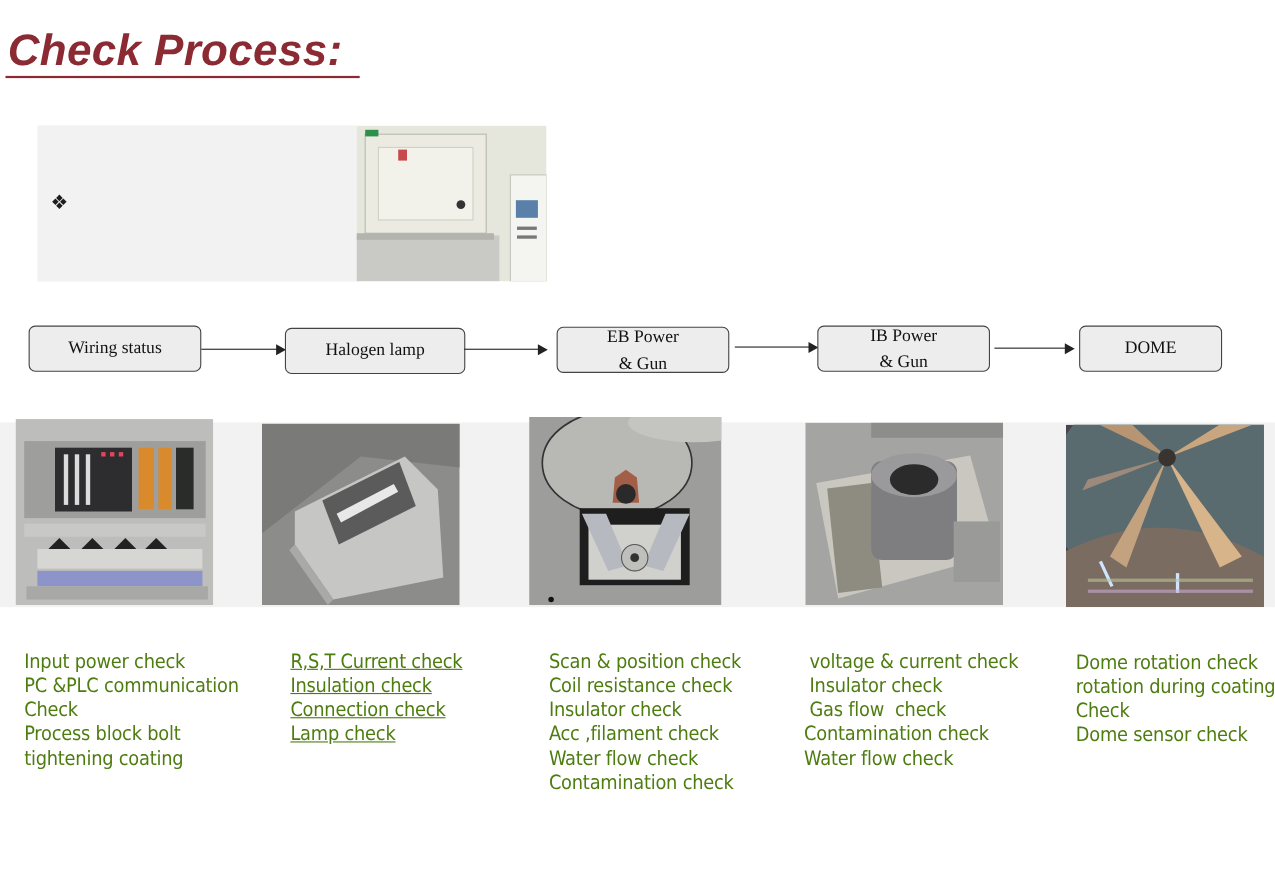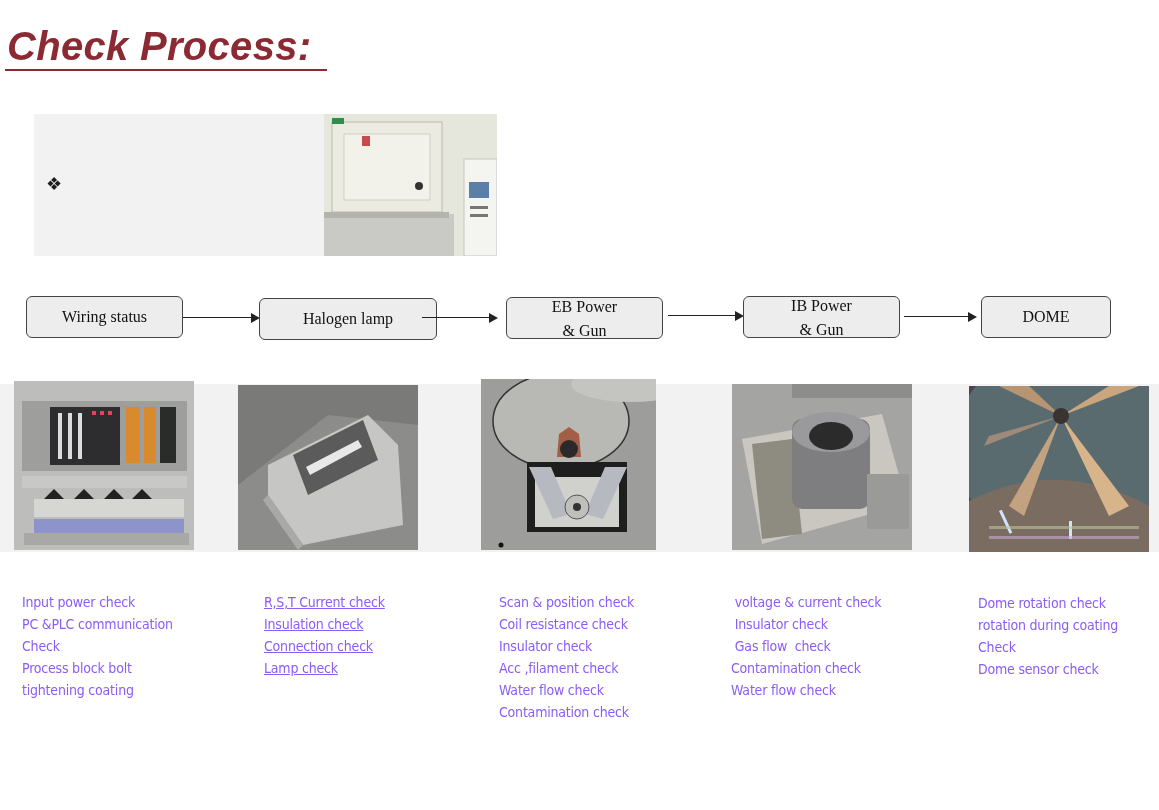--- a/index.html
+++ b/index.html
@@ -32,22 +32,22 @@
   }
   .flow-box.two { flex-direction:column; line-height:24px; padding-top:2px; }
   .arrow { position:absolute; height:10px; }
   .arrow .line { position:absolute; left:0; top:4px; height:1.3px; background:#222; right:8px; }
   .arrow .head {
     position:absolute; right:0; top:0; width:0; height:0;
     border-top:5px solid transparent; border-bottom:5px solid transparent; border-left:9px solid #222;
   }
   .strip { position:absolute; left:0; top:384px; width:1159px; height:168px; background:#f2f2f2; }
   .checklist {
-    position:absolute; top:591px; font-family:"DejaVu Sans", sans-serif; font-size:14px; line-height:22px;
-    color:#8b5cf6; margin:0; padding:0; list-style:none; font-stretch:condensed; letter-spacing:-0.2px;
+    position:absolute; top:591px; font-family:"DejaVu Sans", sans-serif; font-size:18px; line-height:22px;
+    color:#4d7c0f; margin:0; padding:0; list-style:none; font-stretch:condensed; letter-spacing:-0.2px;
   }
   .checklist li { white-space:pre; }
 </style>
 </head>
 <body>
 
 <div class="title">Check Process:</div>
 <div class="title-underline"></div>
 
 <div class="step-box"></div>
@@ -72,21 +72,21 @@
 </div>
 
 <div class="flow-box" style="left:26px;top:296px;width:157px;height:42px;">
   <span>Wiring status</span>
 </div>
 <div class="arrow" style="left:183px;top:313px;width:77px;">
     <div class="line"></div>
     <div class="head"></div>
   </div>
 
-<div class="flow-box" style="left:259px;top:298px;width:178px;height:42px;">
+<div class="flow-box" style="left:259px;top:298px;width:164px;height:42px;">
   <span>Halogen lamp</span>
 </div>
 <div class="arrow" style="left:422px;top:313px;width:76px;">
     <div class="line"></div>
     <div class="head"></div>
   </div>
 
 <div class="flow-box two" style="left:506px;top:297px;width:157px;height:42px;">
   <span>EB Power</span>
   <span>&amp; Gun</span>

